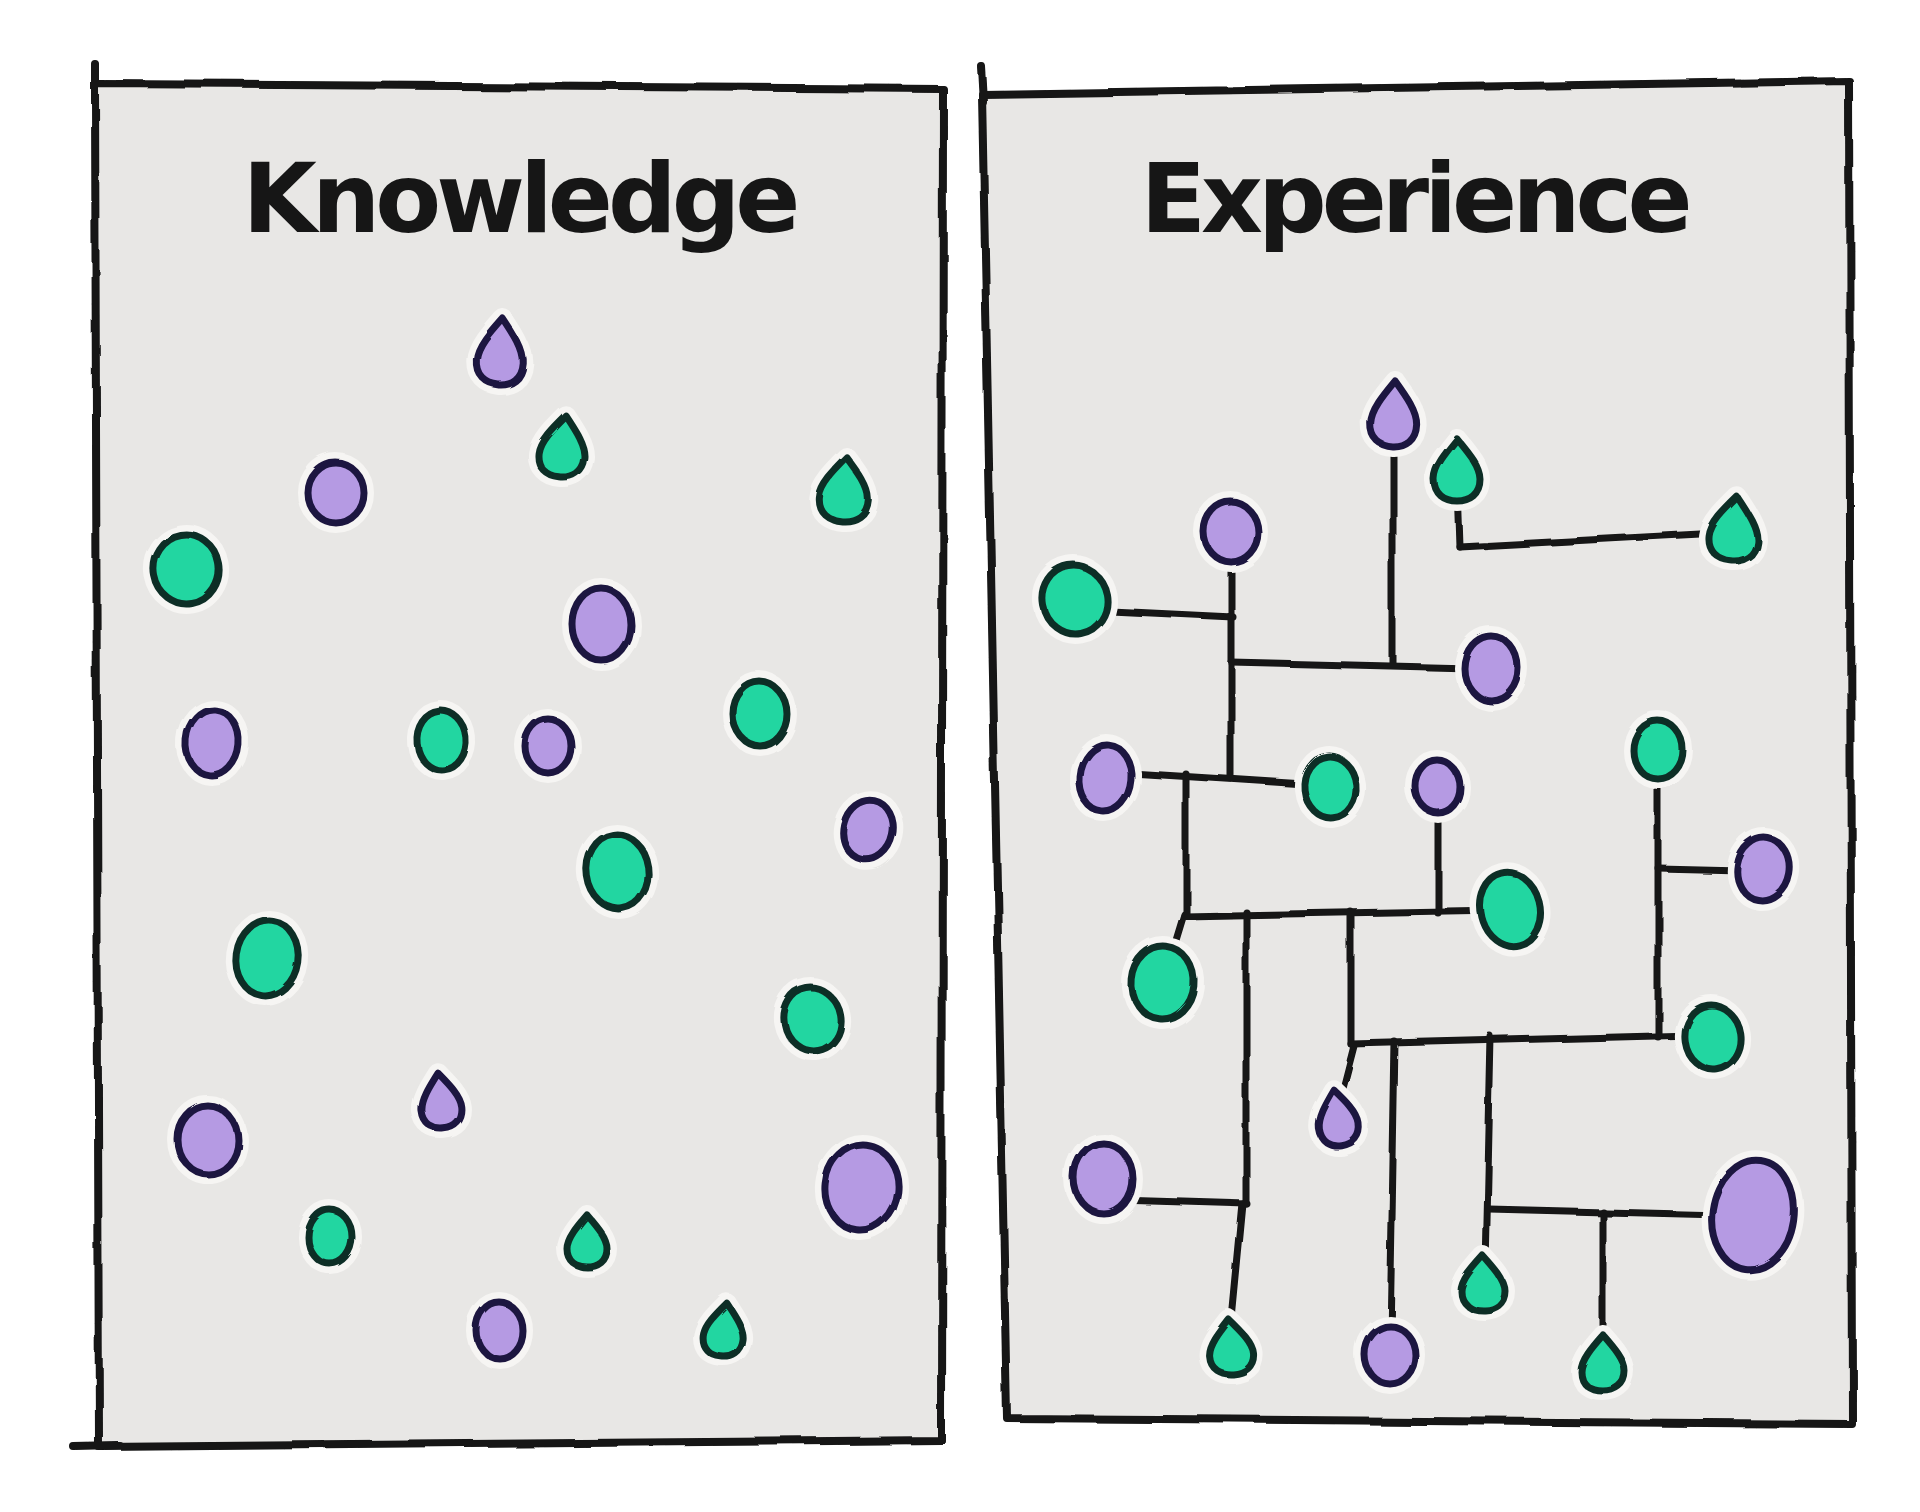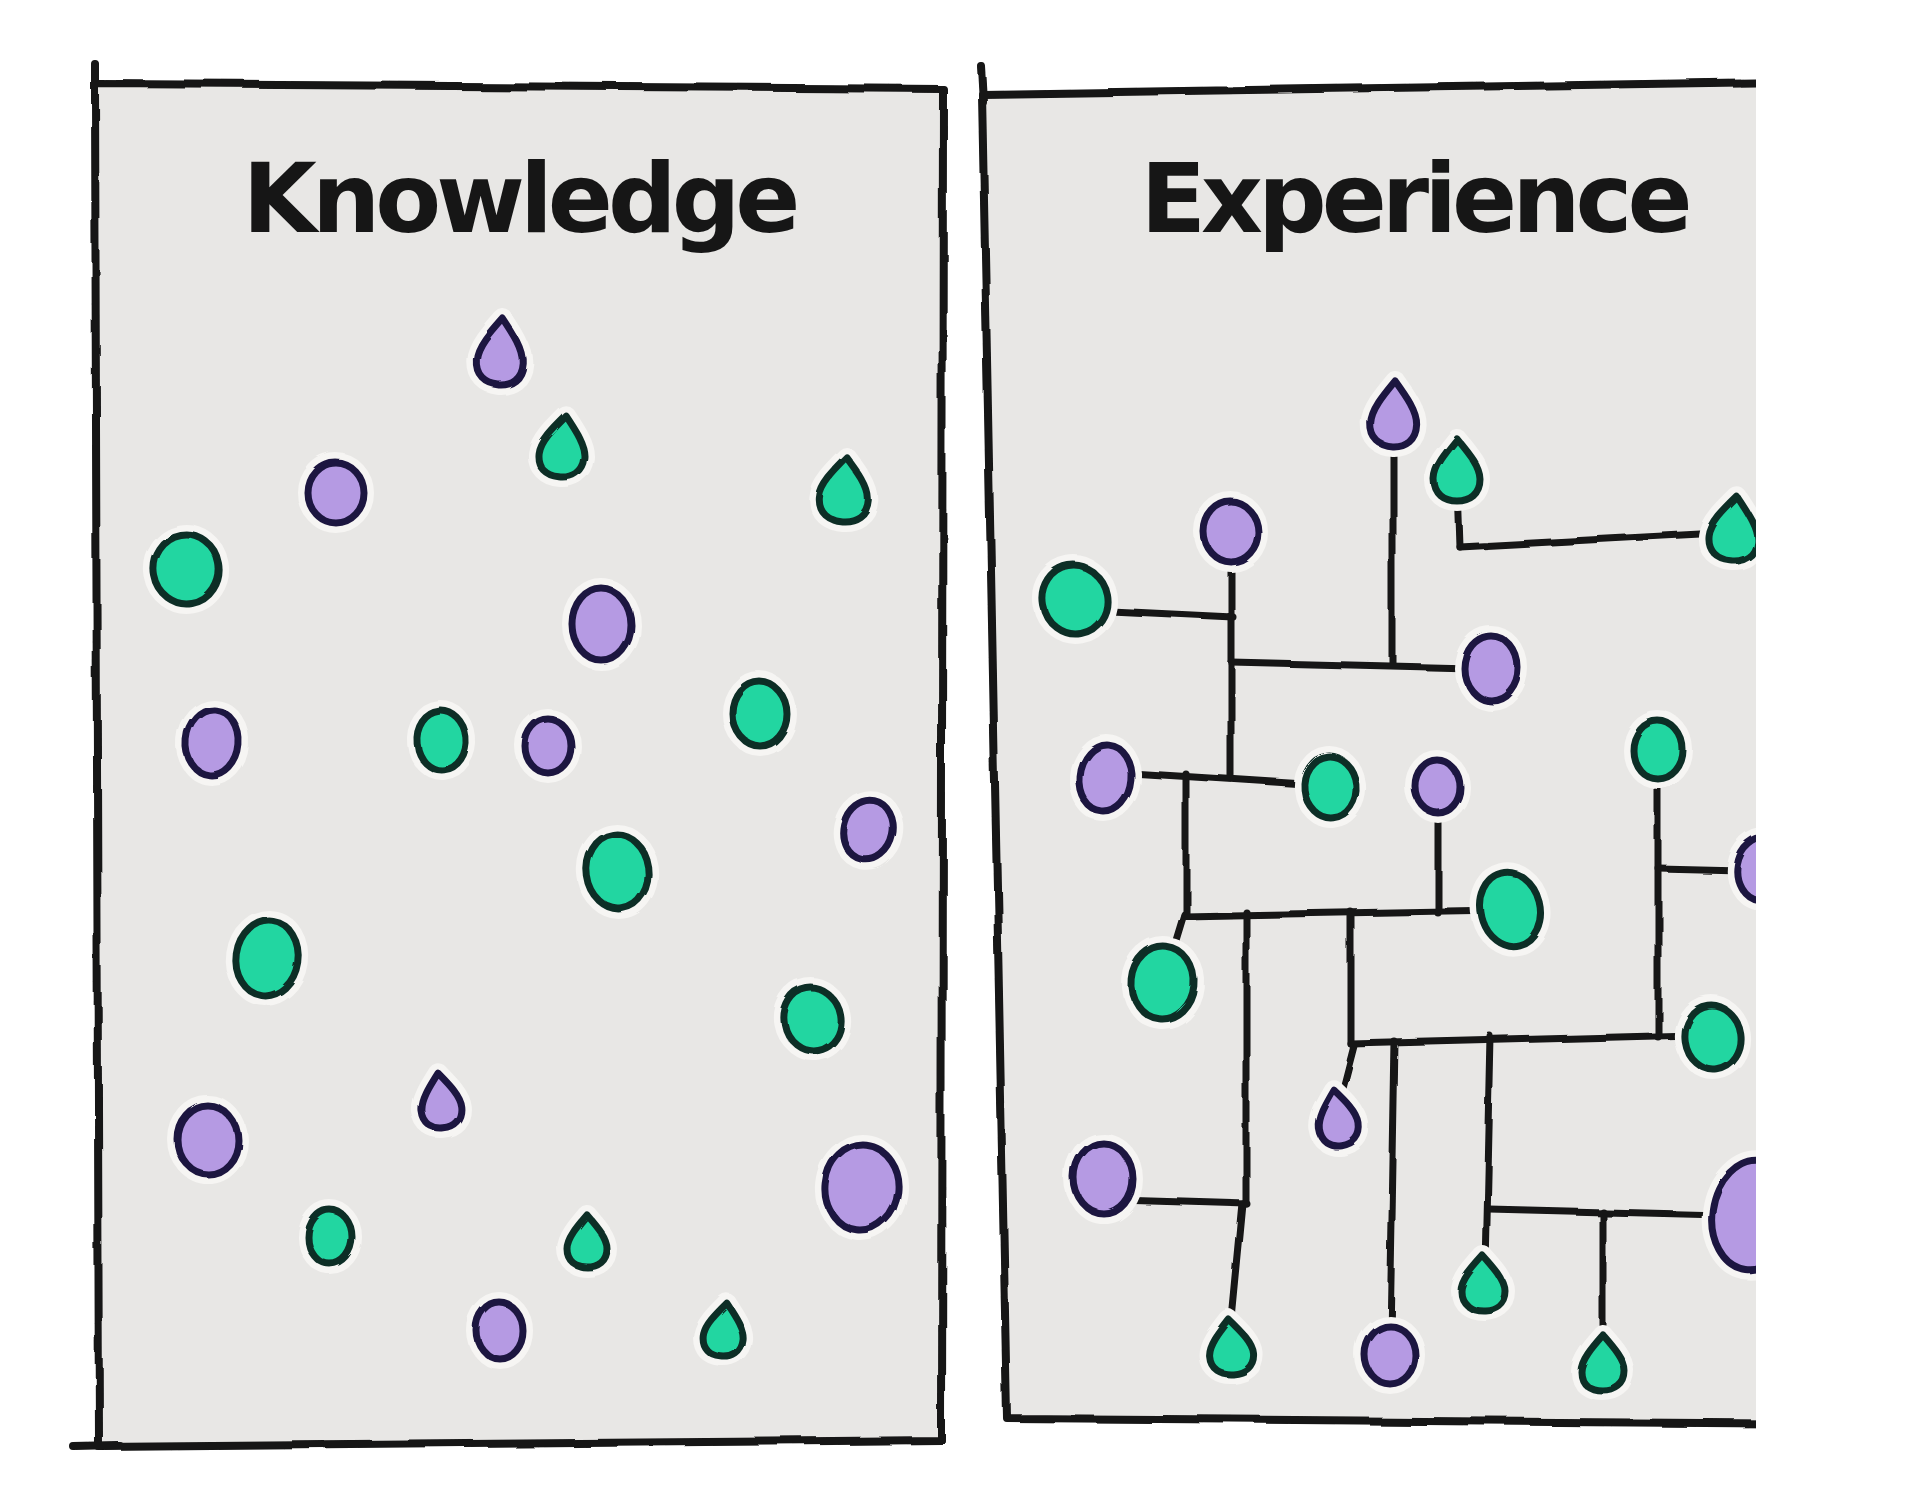--- a/index.html
+++ b/index.html
@@ -1,16 +1,16 @@
 <!DOCTYPE html>
 <html><head>
 <meta charset="utf-8">
 <style>
   html,body{margin:0;padding:0;background:#ffffff;}
-  .stage{position:relative;width:1756px;height:1512px;background:#ffffff;overflow:hidden;}
+  .stage{position:relative;width:1920px;height:1512px;background:#ffffff;overflow:hidden;}
   svg{display:block;}
   .panel-title{
     font-family:"DejaVu Sans", sans-serif;
     font-weight:700;
     font-size:96px;
     letter-spacing:-5px;
     text-anchor:middle;
     fill:#161616;
   }
 </style>

